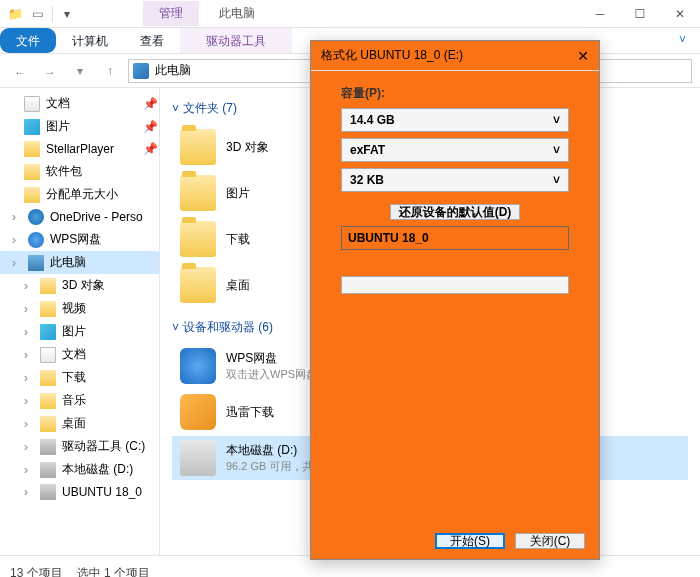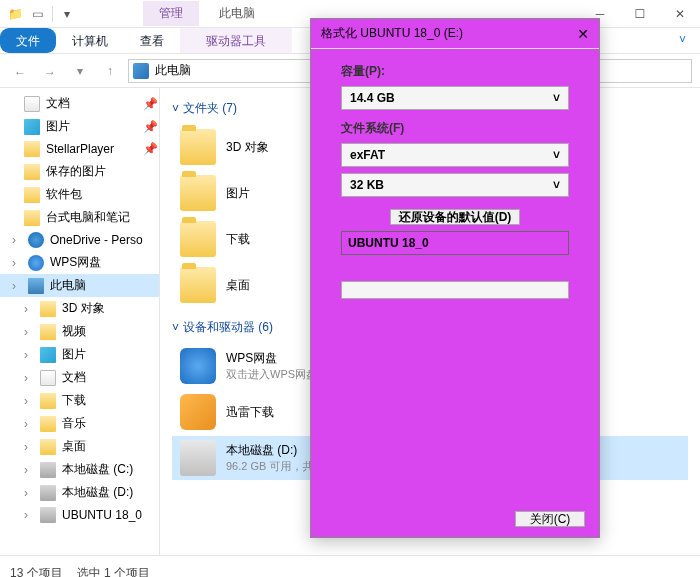--- a/index.html
+++ b/index.html
@@ -58,21 +58,21 @@
 .big-wps { background: radial-gradient(circle,#5aa9f0,#1e6fc5); border-radius: 6px; }
 .big-xl { background: linear-gradient(135deg,#ffb84d,#e89020); border-radius: 6px; }
 .big-drive { background: linear-gradient(#e8e8e8,#c0c0c0); border-radius: 3px; }
 .item-text { display: flex; flex-direction: column; }
 .item-sub { color: #888; font-size: 11px; }
 
 
 .statusbar { height: 36px; border-top: 1px solid #e5e5e5; display: flex; align-items: center; padding: 0 10px; gap: 14px; color: #444; }
 
 
-.dialog { position: absolute; left: 310px; top: 18px; width: 290px; height: 520px; background: #d946ef; border: 1px solid #888; box-shadow: 0 4px 16px rgba(0,0,0,0.25); display: flex; flex-direction: column; }
+.dialog { position: absolute; left: 310px; top: 40px; width: 290px; height: 520px; background: #f97316; border: 1px solid #888; box-shadow: 0 4px 16px rgba(0,0,0,0.25); display: flex; flex-direction: column; }
 .dlg-title { height: 30px; display: flex; align-items: center; padding: 0 10px; border-bottom: 1px solid #ddd; }
 .dlg-close { margin-left: auto; font-size: 14px; }
 .dlg-body { flex: 1; padding: 10px 30px; display: flex; flex-direction: column; gap: 6px; overflow-y: auto; font-weight: bold; }
 .dlg-label { color: #333; margin-top: 4px; }
 .dlg-select { height: 24px; border: 1px solid #aaa; background: #f5f5f5; display: flex; align-items: center; justify-content: space-between; padding: 0 8px; }
 .dlg-input { height: 24px; border: 1px solid #666; padding: 0 6px; display: flex; align-items: center; }
 .dlg-btn-row { margin-top: 6px; display: flex; justify-content: center; }
 .dlg-btn { min-width: 130px; height: 16px; border: 1px solid #aaa; background: #f0f0f0; display: flex; align-items: center; justify-content: center; }
 .fieldset { border: 1px solid #ccc; padding: 10px; margin-top: 4px; position: relative; }
 .fieldset-legend { position: absolute; top: -8px; left: 8px; background: #fff; padding: 0 4px; }
@@ -135,29 +135,25 @@
         <span>图片</span>
         <span class="pin-icon">📌</span>
       </div>
       <div class="tree-item indent">
         <span class="tree-icon folder-icon"></span>
         <span>StellarPlayer</span>
         <span class="pin-icon">📌</span>
       </div>
       <div class="tree-item indent">
         <span class="tree-icon folder-icon"></span>
-        <span>保存的图片</span>
-      </div>
-      <div class="tree-item indent">
-        <span class="tree-icon folder-icon"></span>
         <span>软件包</span>
       </div>
       <div class="tree-item indent">
         <span class="tree-icon folder-icon"></span>
-        <span>台式电脑和笔记</span>
+        <span>分配单元大小</span>
       </div>
       <div class="tree-item">
         <span class="chev">›</span>
         <span class="tree-icon onedrive-icon"></span>
         <span>OneDrive - Perso</span>
       </div>
       <div class="tree-item">
         <span class="chev">›</span>
         <span class="tree-icon wps-icon"></span>
         <span>WPS网盘</span>
@@ -198,21 +194,21 @@
         <span>音乐</span>
       </div>
       <div class="tree-item indent">
         <span class="chev">›</span>
         <span class="tree-icon folder-icon"></span>
         <span>桌面</span>
       </div>
       <div class="tree-item indent">
         <span class="chev">›</span>
         <span class="tree-icon drive-icon"></span>
-        <span>本地磁盘 (C:)</span>
+        <span>驱动器工具 (C:)</span>
       </div>
       <div class="tree-item indent">
         <span class="chev">›</span>
         <span class="tree-icon drive-icon"></span>
         <span>本地磁盘 (D:)</span>
       </div>
       <div class="tree-item indent">
         <span class="chev">›</span>
         <span class="tree-icon drive-icon"></span>
         <span>UBUNTU 18_0</span>
@@ -279,33 +275,33 @@
   <div class="dlg-title">
     <span>格式化 UBUNTU 18_0 (E:)</span>
     <span class="dlg-close">✕</span>
   </div>
   <div class="dlg-body">
     <div class="dlg-label">容量(P):</div>
     <div class="dlg-select">
       <span>14.4 GB</span>
       <span>˅</span>
     </div>
-    <div class="dlg-label">文件系统(F)</div>
     <div class="dlg-select">
       <span>exFAT</span>
       <span>˅</span>
     </div>
     <div class="dlg-select">
       <span>32 KB</span>
       <span>˅</span>
     </div>
     <div class="dlg-btn-row">
       <div class="dlg-btn">还原设备的默认值(D)</div>
     </div>
     <div class="dlg-input">
       <span>UBUNTU 18_0</span>
     </div>
     <div class="progress"></div>
   </div>
   <div class="dlg-footer">
+    <div class="dlg-btn primary">开始(S)</div>
     <div class="dlg-btn">关闭(C)</div>
   </div>
 </div>
 
 </body></html>

